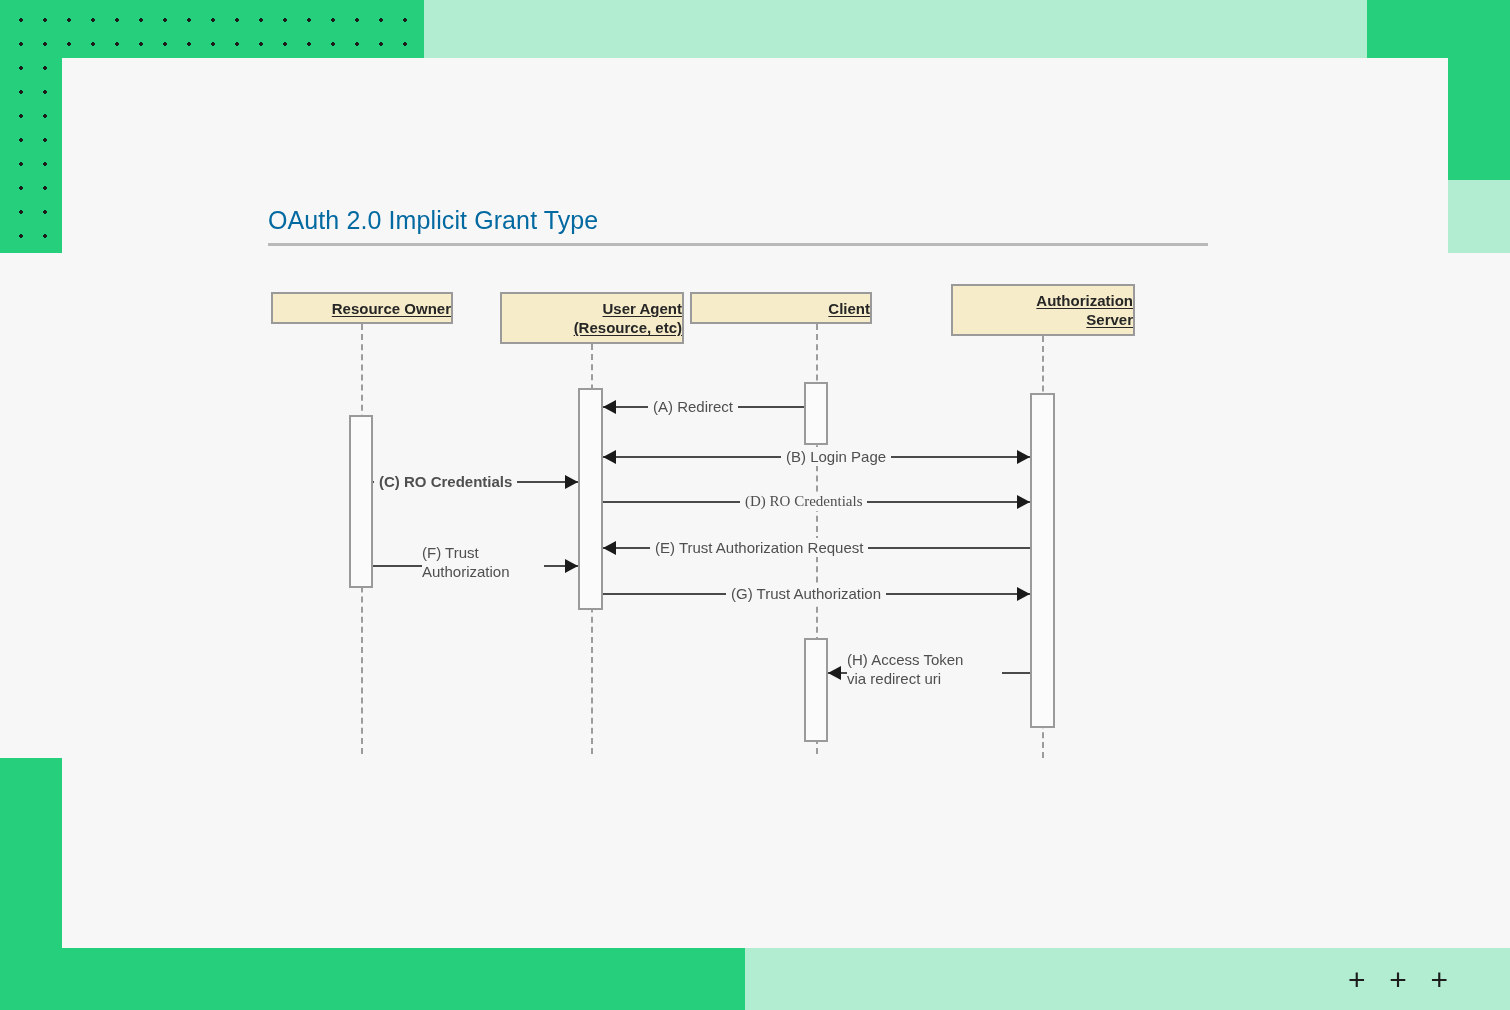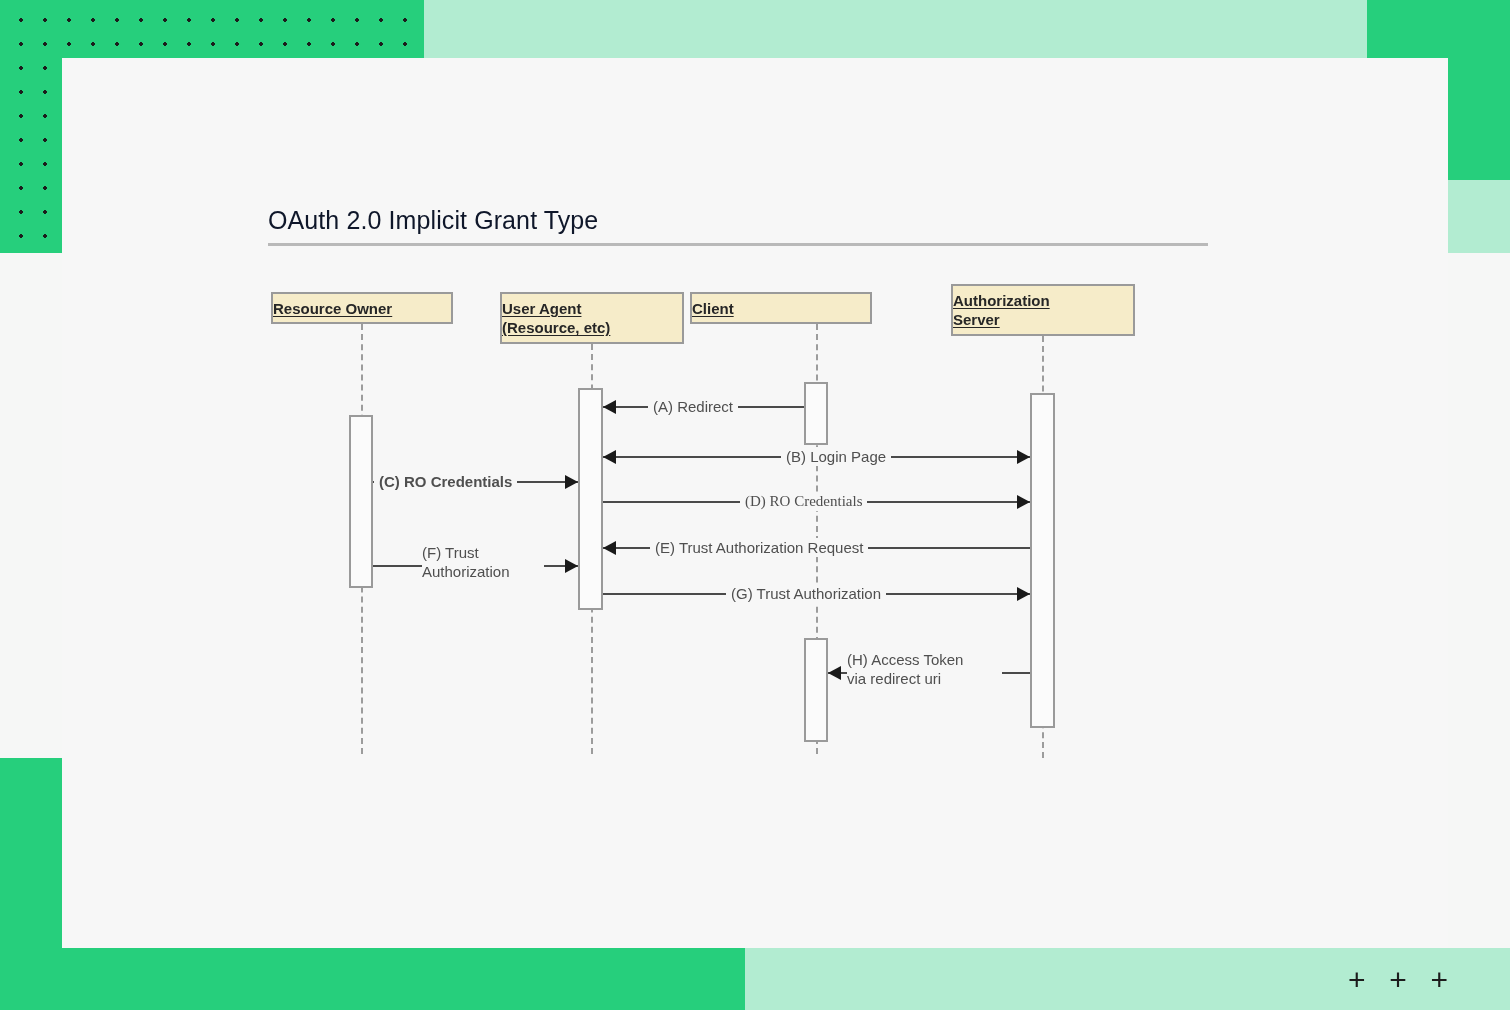--- a/index.html
+++ b/index.html
@@ -63,42 +63,42 @@
     left: 62px; top: 58px;
     width: 1386px; height: 890px;
     background: #f7f7f7;
   }
 
   
   #diagram-title {
     position: absolute;
     left: 206px; top: 148px;
     font-size: 25px;
-    color: #0f172a;
+    color: #0369a1;
     letter-spacing: 0.1px;
     white-space: nowrap;
   }
   #title-divider {
     position: absolute;
     left: 206px; top: 185px;
     width: 940px; height: 3px;
     background: #b9b9b9;
   }
 
   
   #stage { position: absolute; left: 0; top: 0; width: 1386px; height: 890px; }
 
   .lifeline-head {
     position: absolute;
     background: #f6ecc9;
     border: 2px solid #9a9a9a;
     box-sizing: border-box;
     display: flex;
     flex-direction: column;
-    align-items: flex-start;
+    align-items: flex-end;
     justify-content: center;
     color: #262626;
     font-weight: bold;
     font-size: 15px;
     line-height: 19px;
     text-align: center;
   }
   .lifeline-head .ln {
     text-decoration: underline;
     text-underline-offset: 2px;

